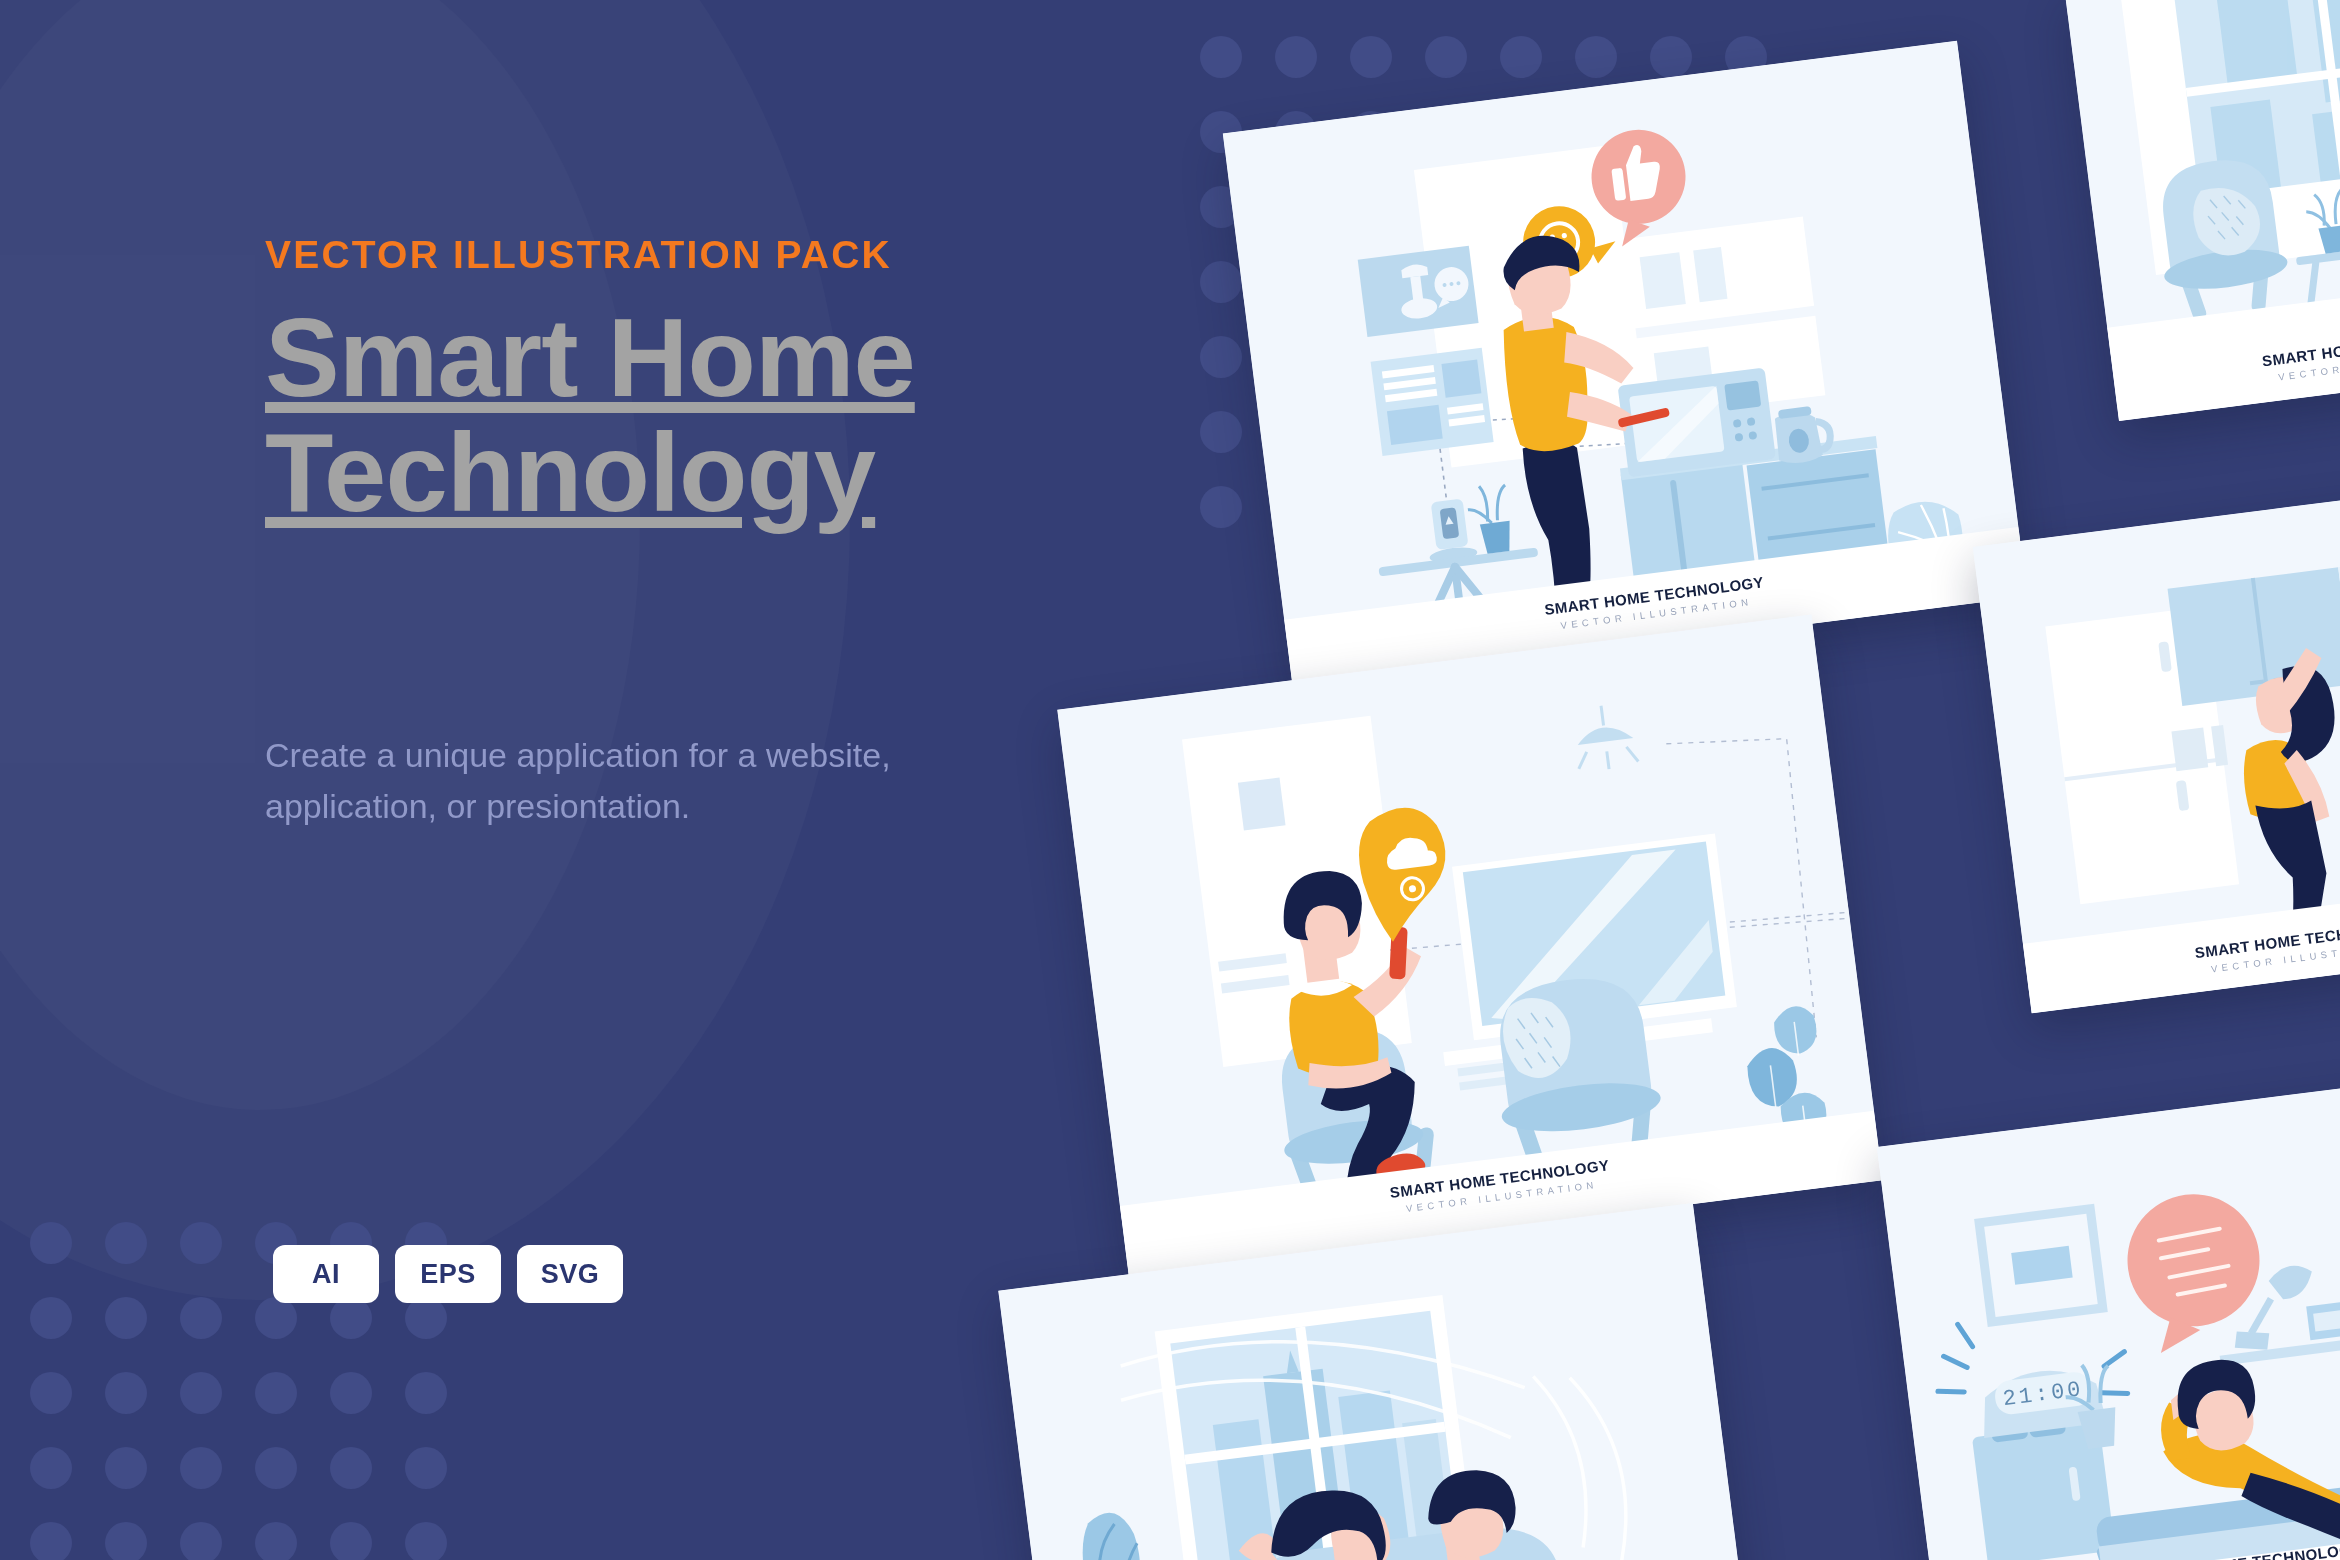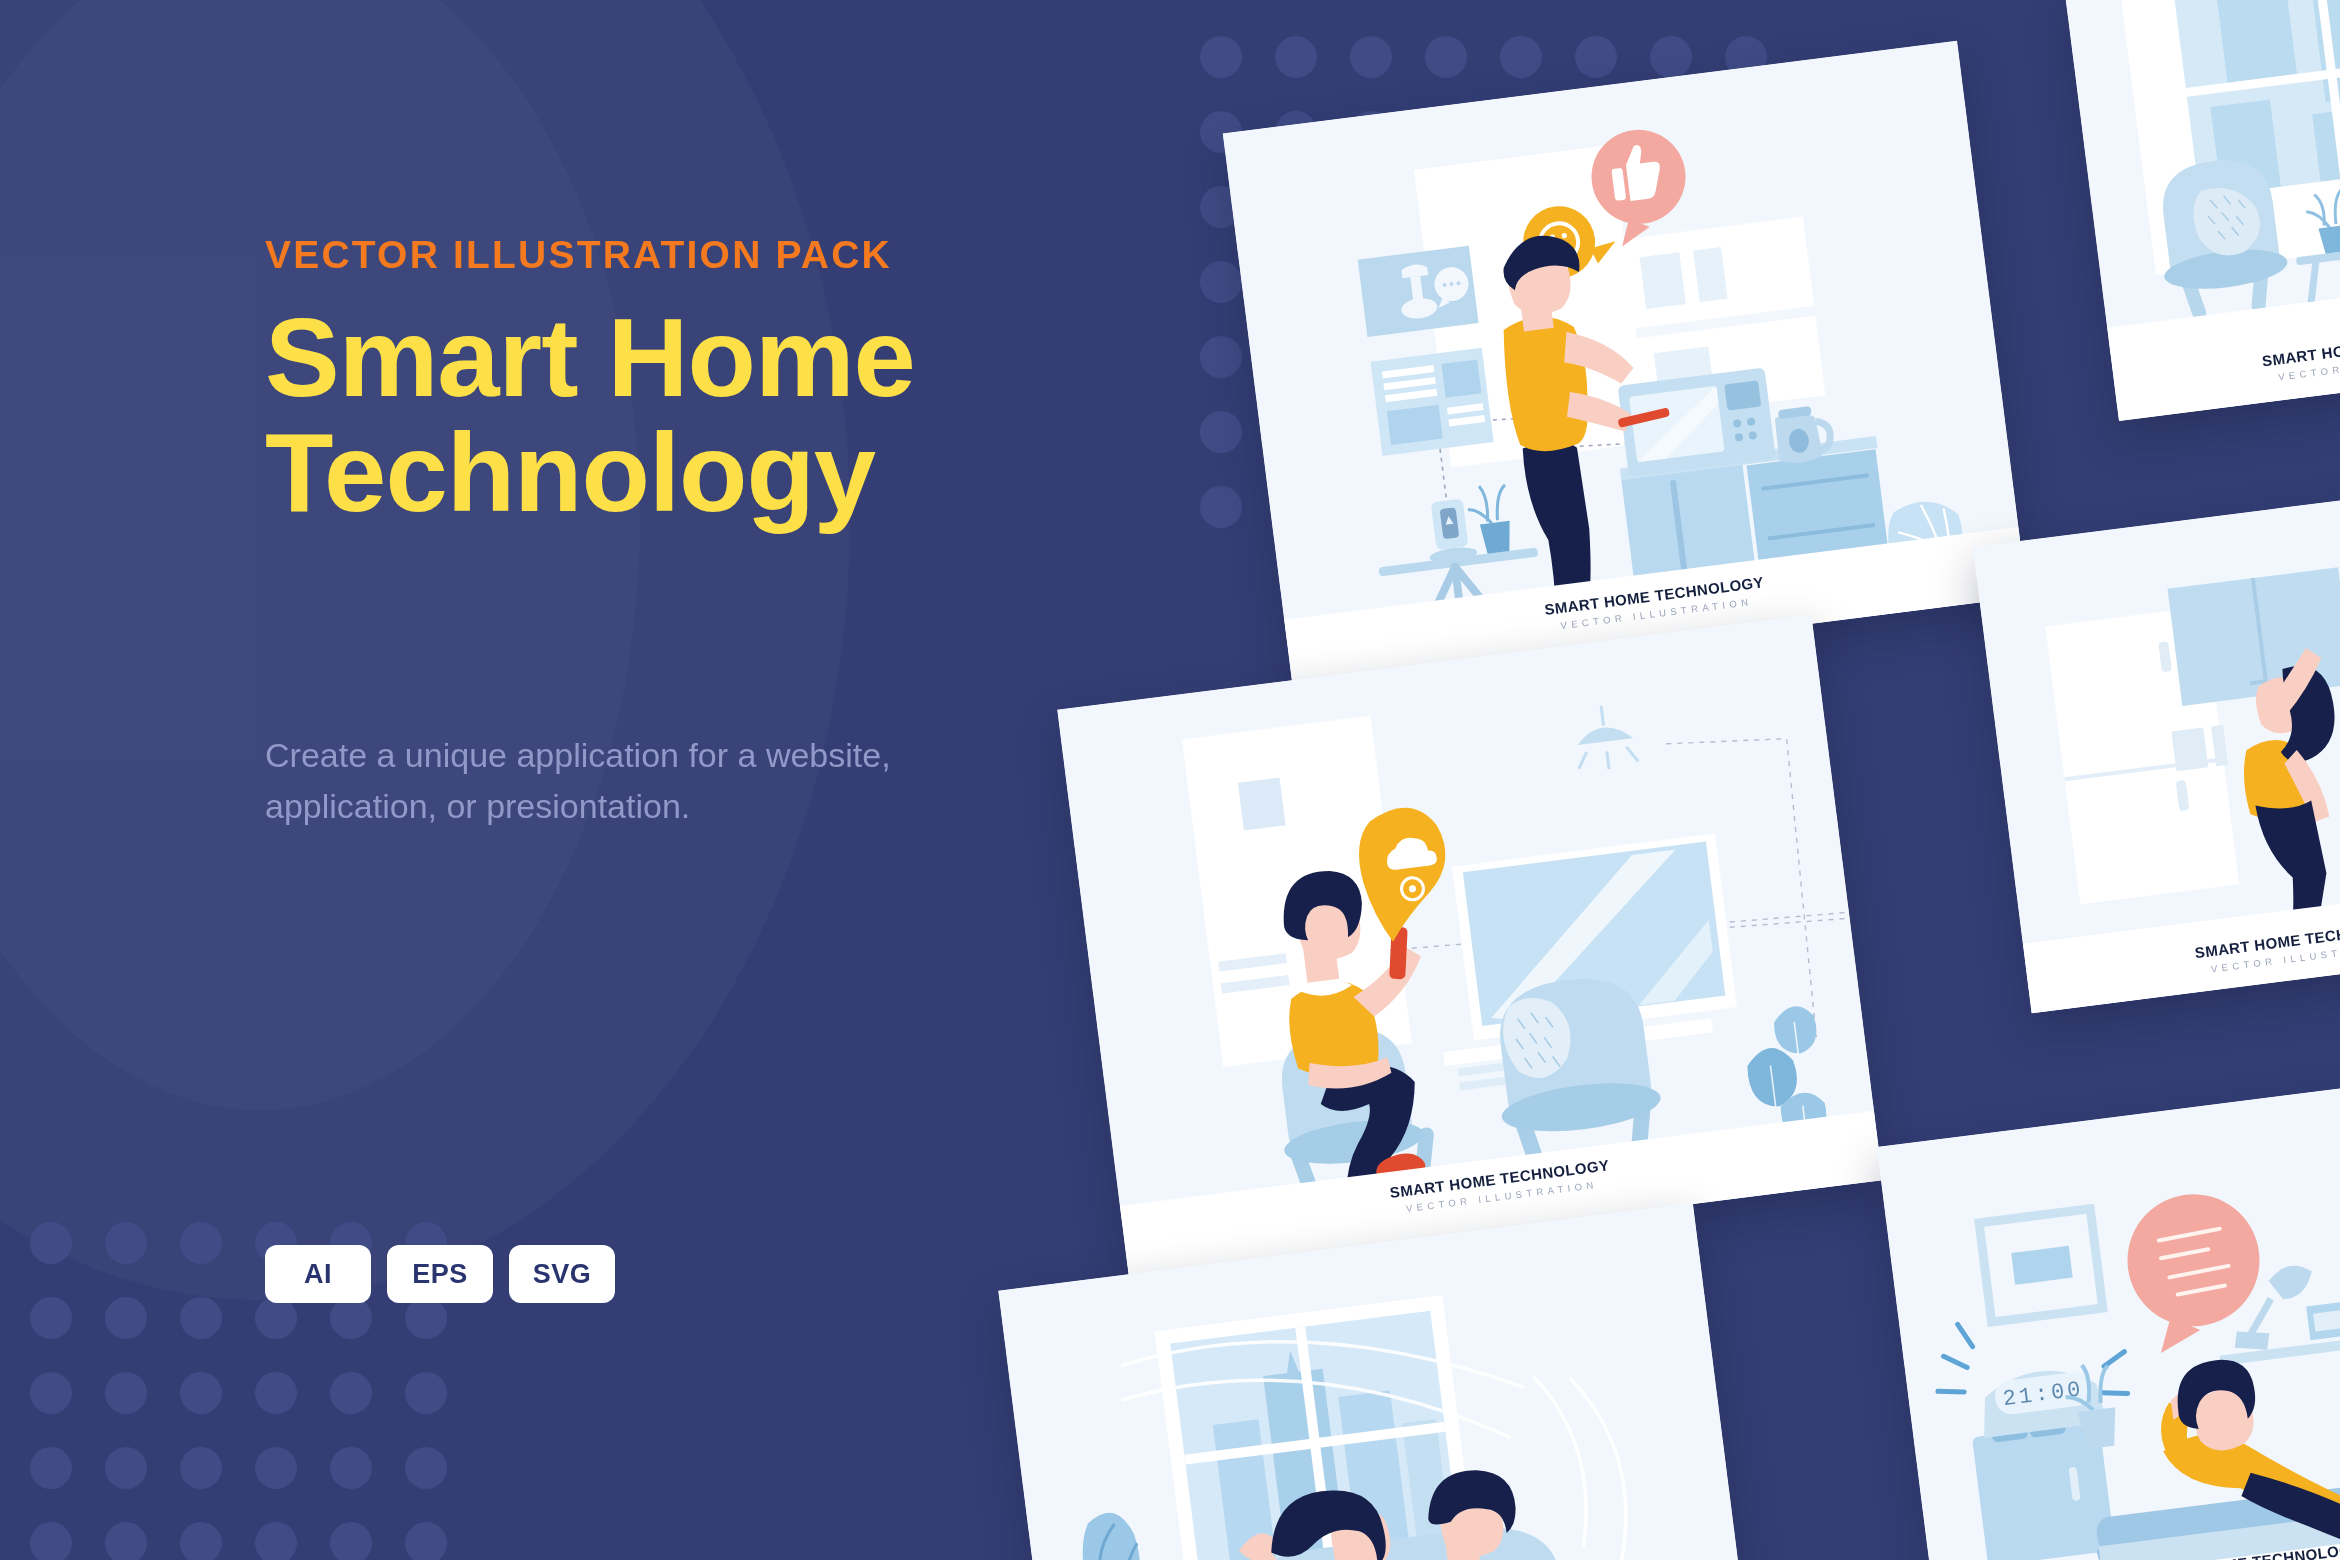--- a/index.html
+++ b/index.html
@@ -25,31 +25,31 @@
   
   .left-col{position:absolute;left:265px;top:0;width:900px;height:1380px;}
   .eyebrow{
     position:absolute;left:0;top:233px;
     font-size:39px;font-weight:bold;letter-spacing:2.2px;
     color:#F4791F;white-space:nowrap;
   }
   .headline{
     position:absolute;left:0;top:300px;width:880px;
     font-size:112px;font-weight:bold;line-height:1.03;
-    color:#fde047;letter-spacing:-1px;
+    color:#a3a3a3;letter-spacing:-1px;text-decoration:underline;
   }
   .headline .l2{display:block;}
   .subcopy{
     position:absolute;left:0;top:730px;width:830px;
     font-size:34px;line-height:1.5;color:#9199C9;
   }
   .subcopy .s2{display:block;}
 
   
-  .badges{position:absolute;left:0;top:1245px;width:460px;}
+  .badges{position:absolute;left:8px;top:1245px;width:460px;}
   .badge-row{display:flex;gap:16px;margin-bottom:16px;}
   .badge{
     width:106px;height:58px;background:#FFFFFF;border-radius:12px;
     display:flex;align-items:center;justify-content:center;
     font-size:27px;font-weight:bold;color:#2A3570;
     letter-spacing:0.5px;
   }
 
   
   .card{

